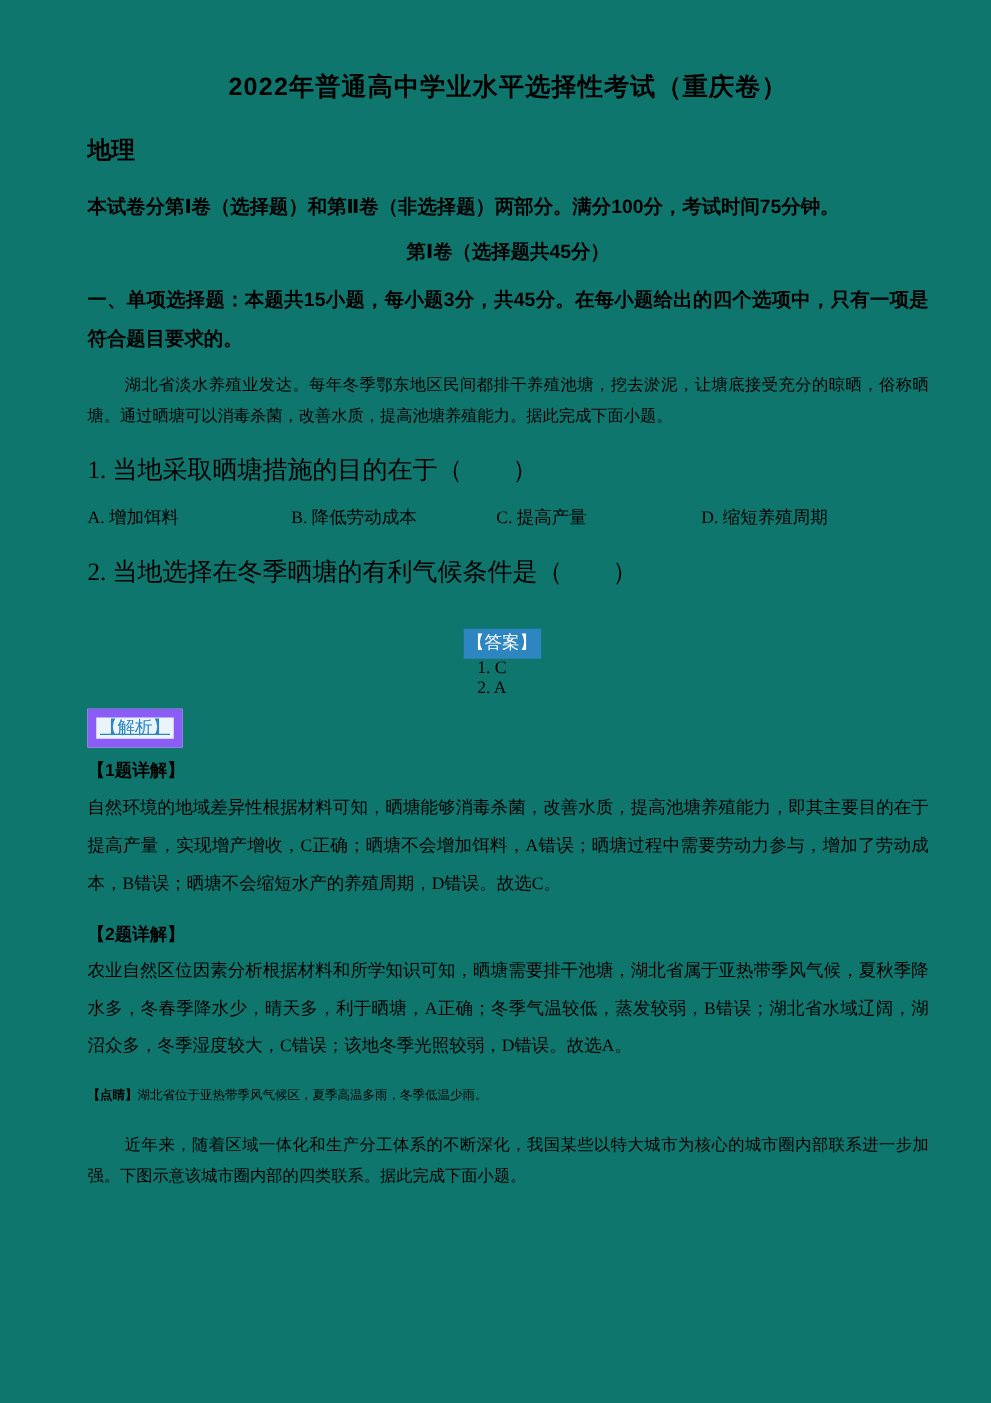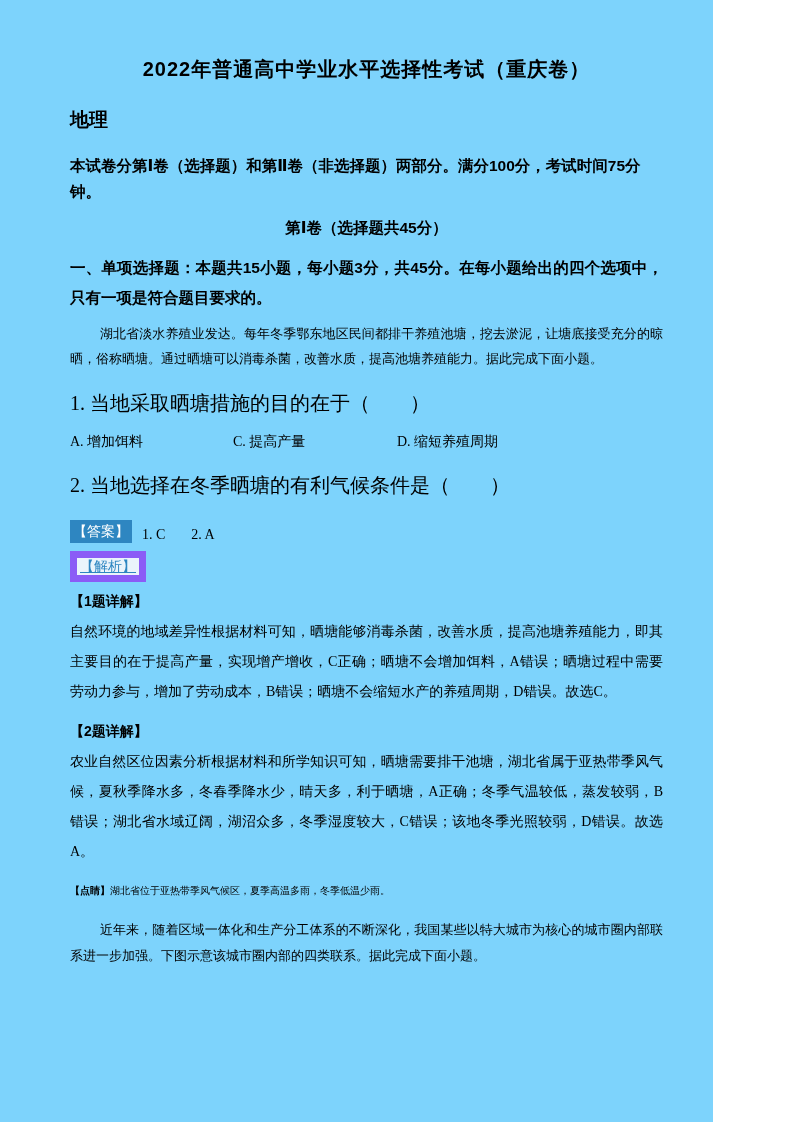--- a/index.html
+++ b/index.html
@@ -1,23 +1,23 @@
 <!DOCTYPE html>
 <html><head>
 <meta charset="utf-8">
 <style>
   html, body {
     margin: 0;
     padding: 0;
     background: #ffffff;
   }
   .page {
-    width: 713px;
+    width: 793px;
     min-height: 1122px;
-    background: #7dd3fc;
+    background: #0f766e;
     box-sizing: border-box;
     padding: 56px 50px 40px 70px;
     font-family: "Liberation Serif", "DejaVu Serif", serif;
     color: #000000;
   }
   .doc-title {
     text-align: center;
     font-size: 20px;
     font-weight: bold;
     font-family: "Liberation Sans", "DejaVu Sans", sans-serif;
@@ -70,23 +70,24 @@
     grid-template-columns: 163px 164px 164px 1fr;
     font-size: 14px;
     line-height: 1.7;
     margin: 10px 0 4px 0;
   }
   .opt {
     white-space: nowrap;
   }
   .answer-row {
     display: flex;
-    align-items: flex-end;
-    margin: 18px 0 12px 0;
+    align-items: center;
+    margin: 28px 0 12px 0;
     font-size: 14px;
+    flex-direction: column;
   }
   .answer-label {
     background: #2e86c1;
     color: #ffffff;
     padding: 2px 3px;
     margin-right: 10px;
     font-size: 14px;
     line-height: 1.4;
   }
   .answer-item {
@@ -144,20 +145,21 @@
 
   <p class="section-heading">第Ⅰ卷（选择题共45分）</p>
 
   <p class="instructions">一、单项选择题：本题共15小题，每小题3分，共45分。在每小题给出的四个选项中，只有一项是符合题目要求的。</p>
 
   <p class="passage">湖北省淡水养殖业发达。每年冬季鄂东地区民间都排干养殖池塘，挖去淤泥，让塘底接受充分的晾晒，俗称晒塘。通过晒塘可以消毒杀菌，改善水质，提高池塘养殖能力。据此完成下面小题。</p>
 
   <p class="stem">1. 当地采取晒塘措施的目的在于（　　）</p>
   <div class="options">
     <span class="opt">A. 增加饵料</span>
+    <span class="opt">B. 降低劳动成本</span>
     <span class="opt">C. 提高产量</span>
     <span class="opt">D. 缩短养殖周期</span>
   </div>
 
   <p class="stem">2. 当地选择在冬季晒塘的有利气候条件是（　　）</p>
 
   <div class="answer-row">
     <span class="answer-label">【答案】</span>
     <span class="answer-item">1. C</span>
     <span class="answer-item">2. A</span>

